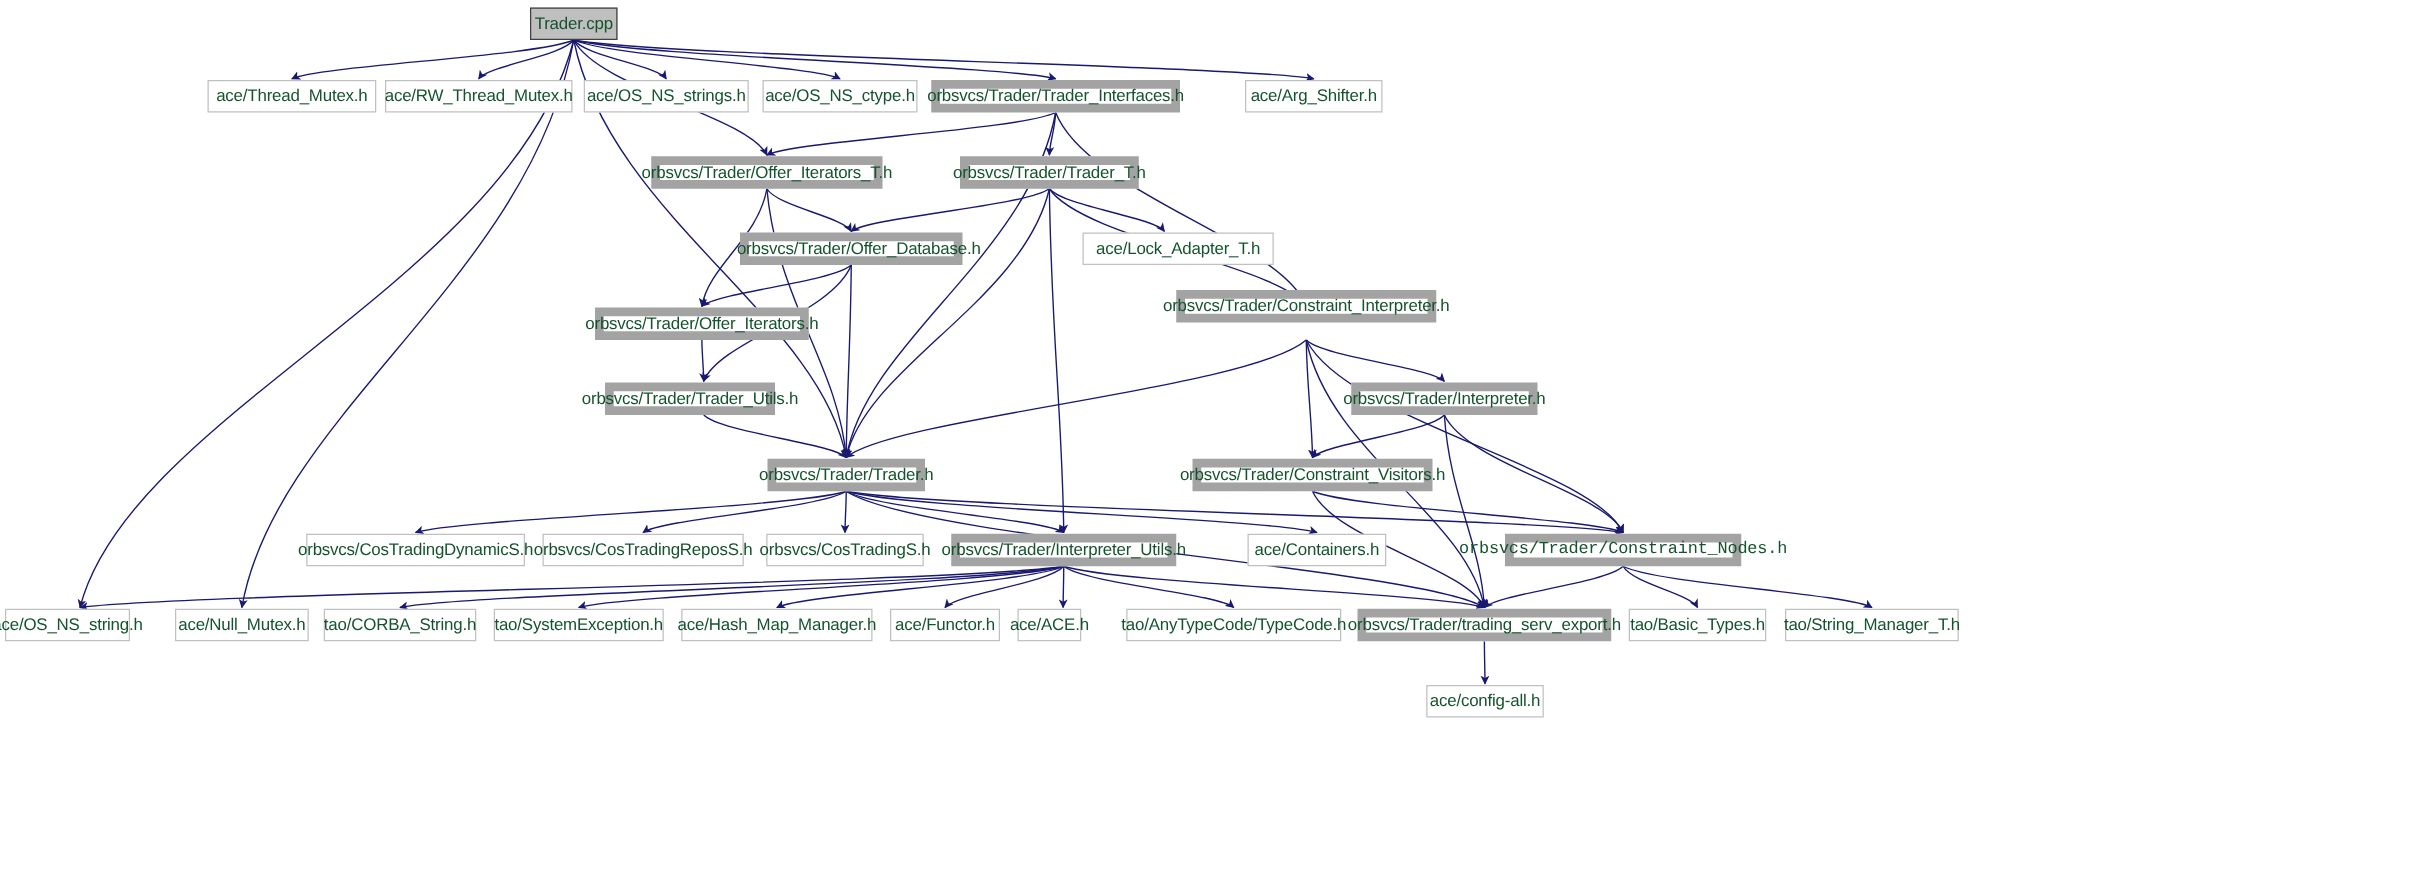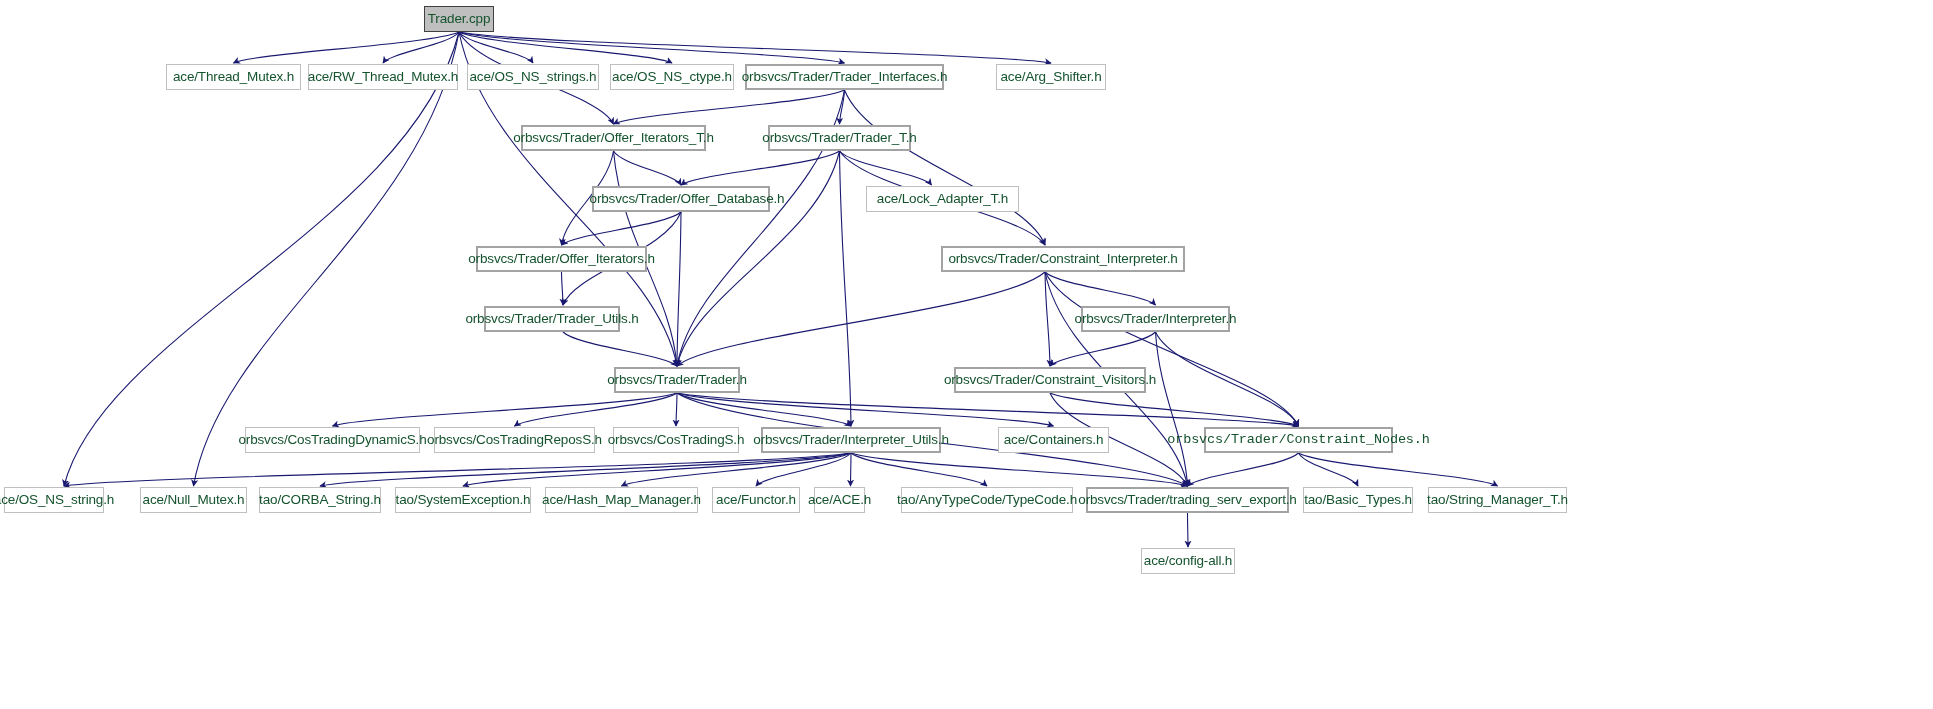--- a/index.html
+++ b/index.html
@@ -31,21 +31,21 @@
     height: 26px;
     background: #ffffff;
     border: 1px solid #c0c0c0;
     font-size: 13.5px;
     color: #14532d;
     white-space: nowrap;
     letter-spacing: -0.15px;
     z-index: 5;
   }
   .node.strong {
-    border: 2px solid #a3a3a3;
+    border: 7px solid #a3a3a3;
   }
   .node.root {
     background: #bfbfbf;
     border: 1px solid #404040;
   }
   .node-label {
     padding: 0 7px;
     line-height: 24px;
   }
 </style>
@@ -148,21 +148,21 @@
       </div>
       <div class="node strong" style="left: 592px; top: 186px; width: 178px; padding-left: 12px;">
         <span class="node-label">orbsvcs/Trader/Offer_Database.h</span>
       </div>
       <div class="node " style="left: 866px; top: 186px; width: 153px;">
         <span class="node-label">ace/Lock_Adapter_T.h</span>
       </div>
       <div class="node strong" style="left: 476px; top: 246px; width: 171px;">
         <span class="node-label">orbsvcs/Trader/Offer_Iterators.h</span>
       </div>
-      <div class="node strong" style="left: 941px; top: 246px; width: 244px;">
+      <div class="node strong" style="left: 941px; top: 232px; width: 208px;">
         <span class="node-label">orbsvcs/Trader/Constraint_Interpreter.h</span>
       </div>
       <div class="node strong" style="left: 484px; top: 306px; width: 136px;">
         <span class="node-label">orbsvcs/Trader/Trader_Utils.h</span>
       </div>
       <div class="node strong" style="left: 1081px; top: 306px; width: 149px;">
         <span class="node-label">orbsvcs/Trader/Interpreter.h</span>
       </div>
       <div class="node strong" style="left: 614px; top: 367px; width: 126px;">
         <span class="node-label">orbsvcs/Trader/Trader.h</span>

